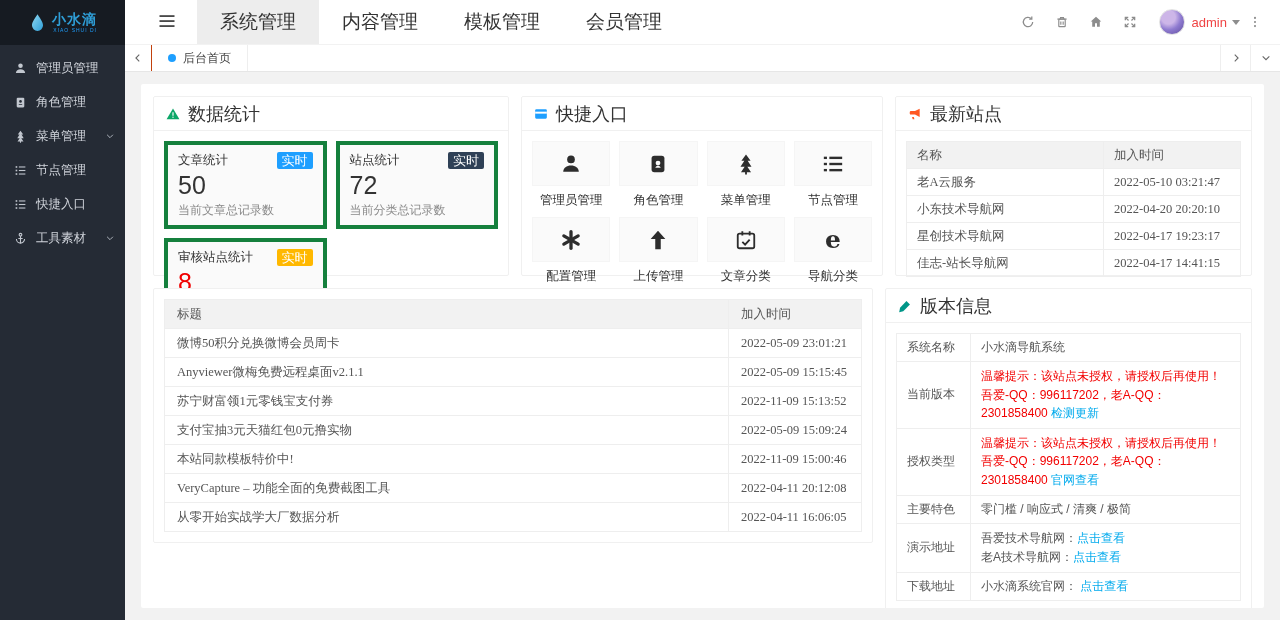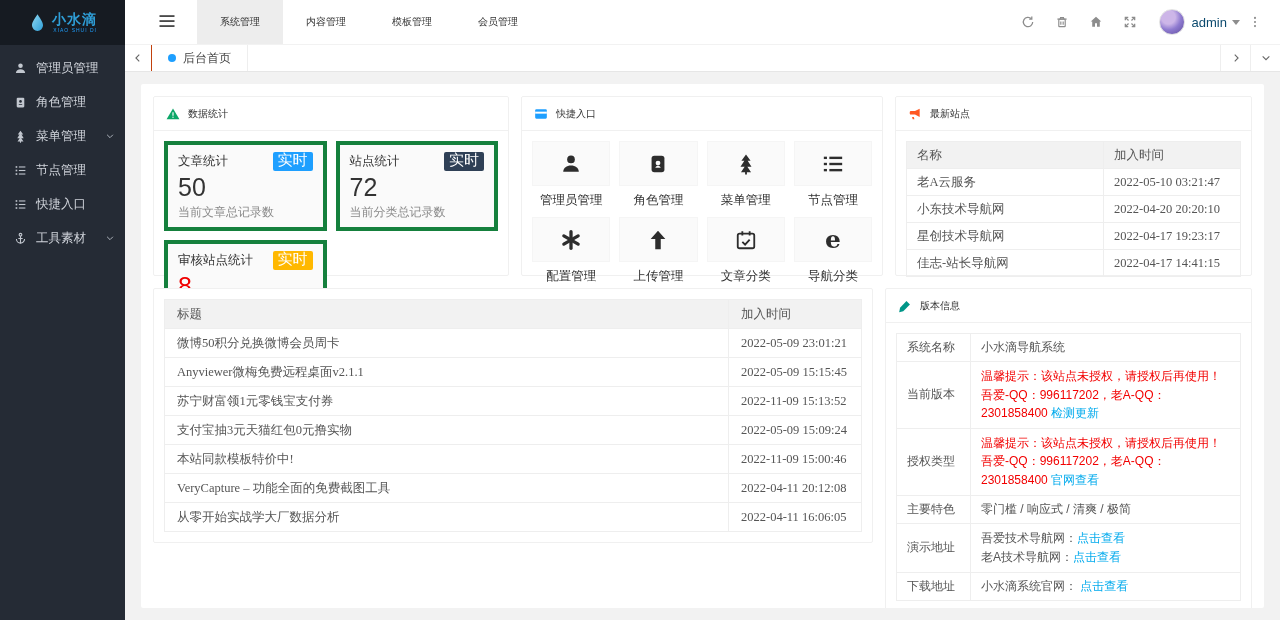--- a/index.html
+++ b/index.html
@@ -17,58 +17,58 @@
   .menu-item { height:34px; display:flex; align-items:center; gap:9px; padding:0 10px 0 14px;
     color:#cfd3da; font-size:12.5px; cursor:pointer; }
   .menu-item .micon { width:13px; height:13px; flex-shrink:0; display:inline-flex; color:#c2c7cf; }
   .menu-item .arrow { margin-left:auto; width:10px; height:10px; color:#aab0b9; }
   .micon svg, .arrow svg, .icon-svg { width:100%; height:100%; display:block; }
 
   
   .main { flex:1; display:flex; flex-direction:column; min-width:0; }
   .topbar { height:45px; background:#fff; display:flex; align-items:stretch; border-bottom:1px solid #f2f2f2; }
   .hamburger { width:20px; margin:0 20px 0 32px; align-self:center; color:#4a4a4a; cursor:pointer; }
-  .nav-tab { padding:14px 23px; display:flex; align-items:center; font-size:10px; color:#333; cursor:pointer; }
+  .nav-tab { padding:14px 23px; display:flex; align-items:center; font-size:19px; color:#333; cursor:pointer; }
   .nav-tab.active { background:#ededed; }
   .topbar-right { margin-left:auto; display:flex; align-items:center; gap:0; padding-right:10px; }
   .tb-icon { width:34px; height:45px; display:flex; align-items:center; justify-content:center; color:#8d8d8d; cursor:pointer; }
   .tb-icon svg { width:14px; height:14px; }
   .avatar { width:26px; height:26px; border-radius:50%; margin:0 7px 0 12px; cursor:pointer;
     background:radial-gradient(circle at 35% 30%, #cdb6e8 0 30%, #8f7bd0 55%, #5d4a9c 100%); border:1px solid #e2e2e2;}
-  .admin-name { font-size:13px; color:#0c4a6e; cursor:pointer; display:flex; align-items:center; gap:5px; }
+  .admin-name { font-size:13px; color:#ef4444; cursor:pointer; display:flex; align-items:center; gap:5px; }
   .caret { width:0; height:0; border-left:4px solid transparent; border-right:4px solid transparent; border-top:5px solid #8d8d8d; }
   .more-dots { width:30px; height:45px; display:flex; align-items:center; justify-content:center; color:#8d8d8d; font-size:14px; cursor:pointer; letter-spacing:0;}
 
   
   .tabbar { height:27px; background:#fff; border-bottom:1px solid #e6e6e6; display:flex; align-items:stretch; }
   .tchev { width:26px; display:flex; align-items:center; justify-content:center; color:#666; cursor:pointer; }
   .tchev svg { width:10px; height:10px; }
   .tab-item { display:flex; align-items:center; gap:7px; padding:0 16px; border-left:1px solid #c2410c;
     border-right:1px solid #eee; font-size:12px; color:#444; cursor:pointer; }
   .tab-dot { width:8px; height:8px; border-radius:50%; background:#1E9FFF; }
   .tabbar .right { margin-left:auto; display:flex; }
   .tabbar .right .tchev { border-left:1px solid #eee; width:30px; }
 
   
   .content { flex:1; background:#f2f2f2; padding:12px 16px 12px 16px; overflow:hidden; }
   .panel { background:#fff; height:100%; border-radius:2px; padding:12px; overflow:hidden; }
   .row { display:flex; gap:12px; align-items:flex-start; }
   .row + .row { margin-top:12px; }
   .card { border:1px solid #f0f0f0; border-radius:2px; background:#fff; }
   .card-header { height:34px; display:flex; align-items:center; gap:8px; padding:0 12px;
-    border-bottom:1px solid #f0f0f0; font-size:10px; color:#333; }
+    border-bottom:1px solid #f0f0f0; font-size:18px; color:#333; }
   .hicon { width:14px; height:14px; display:inline-flex; }
   .card-body { padding:10px; }
 
   
   .card-stats { width:356px; height:180px; }
   .stat-grid { display:grid; grid-template-columns:1fr 1fr; gap:9px; }
   .stat-box { background:#fafafa; border:4px solid #15803d; padding:7px 10px 6px; }
   .stat-top { display:flex; justify-content:space-between; align-items:center; font-size:12.5px; color:#333; }
-  .badge { color:#fff; font-size:15px; padding:2px 5px; border-radius:2px; line-height:1;font-family:Liberation Mono, monospace; }
+  .badge { color:#fff; font-size:13px; padding:2px 5px; border-radius:2px; line-height:1; }
   .badge-blue { background:#1E9FFF; } .badge-navy { background:#2F4056; } .badge-orange { background:#FFB800; }
   .stat-num { font-size:25px; color:#333; line-height:1.2; margin-top:1px; }
   .stat-num.red { color:#f00000; }
   .stat-cap { font-size:12px; color:#8a8a8a; margin-top:2px; }
 
   
   .card-quick { width:362px; height:180px; }
   .q-grid { display:grid; grid-template-columns:repeat(4,1fr); gap:8px 9px; }
   .q-cell { cursor:pointer; }
   .q-box { background:#fafafa; border:1px solid #f5f5f5; height:45px; display:flex; align-items:center; justify-content:center; color:#2d2d2d; }

